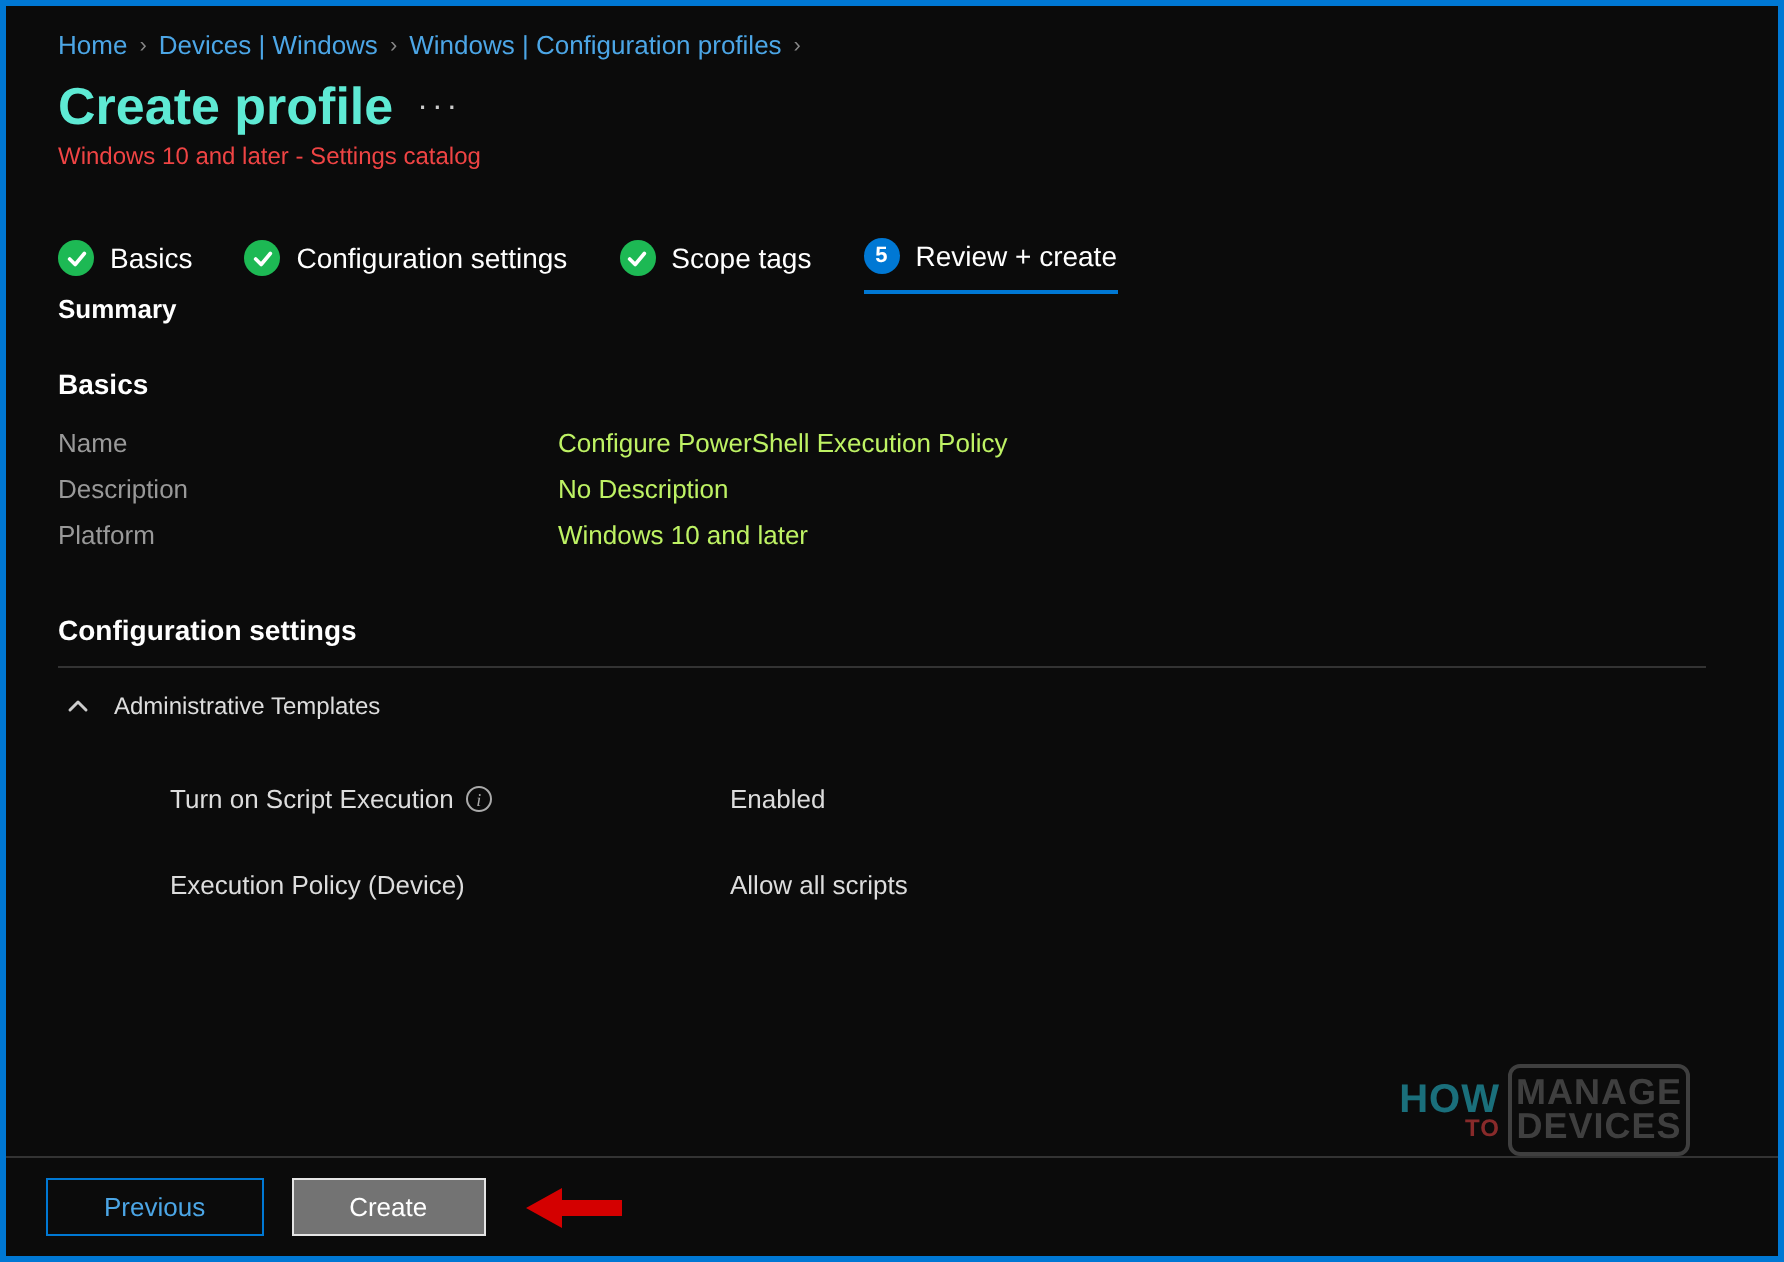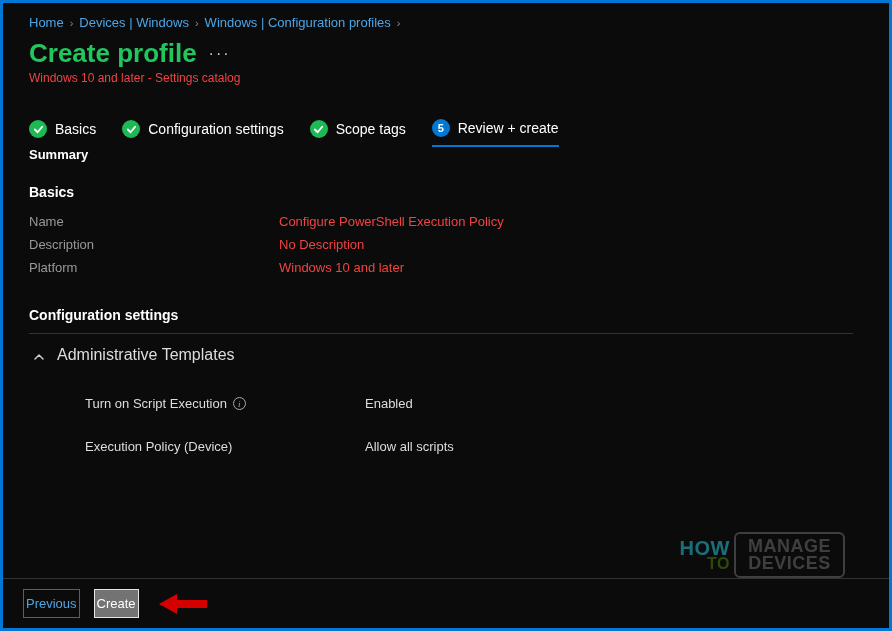--- a/index.html
+++ b/index.html
@@ -19,21 +19,21 @@
     color: #4ca6e6;
     display: flex;
     align-items: center;
     gap: 6px;
     flex-wrap: wrap;
     padding-top: 2px;
   }
   .breadcrumb a { color: #4ca6e6; cursor: pointer; }
   .breadcrumb .sep { color: #888; font-size: 11px; }
   .title-row { display: flex; align-items: center; gap: 12px; margin-top: 8px; }
-  h1 { color: #22c55e; font-size: 26px; font-weight: 600; }
+  h1 { color: #5eead4; font-size: 26px; font-weight: 600; }
   .ellipsis { color: #ccc; font-size: 16px; letter-spacing: 2px; cursor: pointer; }
   .subtitle { color: #ef4444; font-size: 12px; margin-top: 2px; }
   .steps {
     display: flex;
     align-items: center;
     gap: 26px;
     margin-top: 34px;
     padding-bottom: 0;
   }
   .step { display: flex; align-items: center; gap: 8px; font-size: 14px; color: #fff; cursor: pointer; padding-bottom: 8px; }
@@ -46,46 +46,46 @@
   .num-icon {
     width: 18px; height: 18px; border-radius: 50%;
     background: #0078d4; color: #fff; font-size: 11px; font-weight: 600;
     display: flex; align-items: center; justify-content: center;
   }
   .section-label { font-size: 13px; font-weight: 600; color: #fff; margin-top: 0; }
   .sub-heading { font-size: 14px; font-weight: 600; color: #fff; margin-top: 22px; }
   .kv-table { margin-top: 10px; font-size: 13px; }
   .kv-row { display: flex; padding: 4px 0; }
   .kv-key { width: 250px; color: #999; }
-  .kv-val { color: #ef4444; }
+  .kv-val { color: #bef264; }
   .config-heading { font-size: 14px; font-weight: 600; color: #fff; margin-top: 28px; padding-bottom: 10px; }
   hr { border: none; border-top: 1px solid #333; margin: 0; }
   .collapsible {
     display: flex; align-items: center; gap: 12px;
-    padding: 12px 4px 4px 4px; font-size: 16px; color: #ddd; cursor: pointer;
+    padding: 12px 4px 4px 4px; font-size: 12px; color: #ddd; cursor: pointer;
   }
   .chev { width: 12px; height: 12px; }
   .chev svg { width: 100%; height: 100%; }
   .path-title { font-size: 17px; font-weight: 700; color: #fff; margin: 14px 0 0 36px; }
   .setting-row { display: flex; align-items: center; margin-top: 28px; margin-left: 56px; font-size: 13px; color: #ddd; }
   .setting-label { width: 280px; display: flex; align-items: center; gap: 6px; }
   .info-icon {
     width: 13px; height: 13px; border: 1px solid #aaa; border-radius: 50%;
     display: inline-flex; align-items: center; justify-content: center;
     font-size: 9px; color: #aaa; font-style: italic; font-family: serif; cursor: pointer;
   }
   .footer {
     position: absolute; bottom: 0; left: 0; right: 0;
     border-top: 1px solid #333; padding: 10px 20px;
     display: flex; gap: 14px; align-items: center;
     background: #0b0b0b;
   }
   .btn {
     font-size: 13px;
-    padding: 6px 2px;
+    padding: 6px 28px;
     cursor: pointer;
     border: 1px solid transparent;
   }
   .btn.secondary {
     background: transparent;
     border: 1px solid #0078d4;
     color: #4ca6e6;
   }
   .btn.primary {
     background: #737373;
@@ -103,25 +103,25 @@
     bottom: 50px;
     opacity: 0.55;
     font-family: Arial, sans-serif;
     display: flex;
     align-items: center;
     gap: 4px;
     pointer-events: none;
   }
   .wm-left { text-align: right; line-height: 0.9; margin-left: 33px; }
   .wm-how { color: #28c1d8; font-weight: 800; font-size: 20px; letter-spacing: 0.5px; }
-  .wm-to  { color: #4d7c0f; font-weight: 800; font-size: 16px; letter-spacing: 0.5px; }
+  .wm-to  { color: #ef4444; font-weight: 800; font-size: 12px; letter-spacing: 0.5px; }
   .wm-box {
     border: 2px solid #6b6b6b;
     border-radius: 6px;
-    padding: 4px 12px;
+    padding: 4px 2px;
     text-align: center;
     line-height: 0.95;
     color: #6b6b6b;
     font-weight: 800;
     font-size: 18px;
     letter-spacing: 0.5px;
   }
 </style>
 </head>
 <body>

